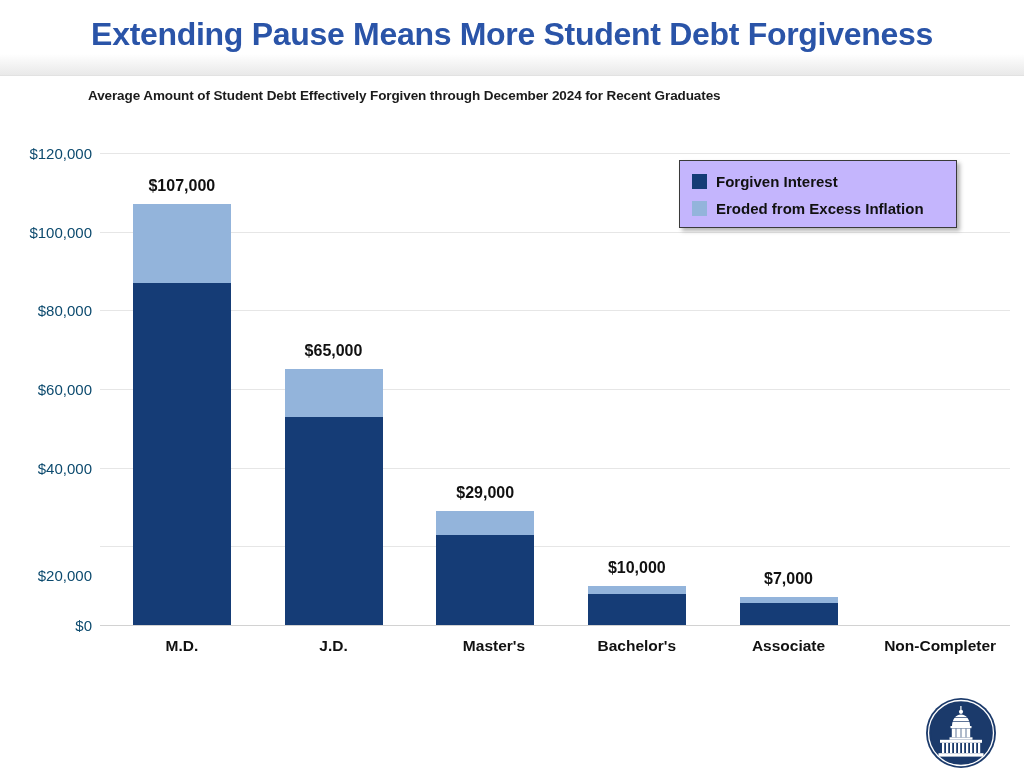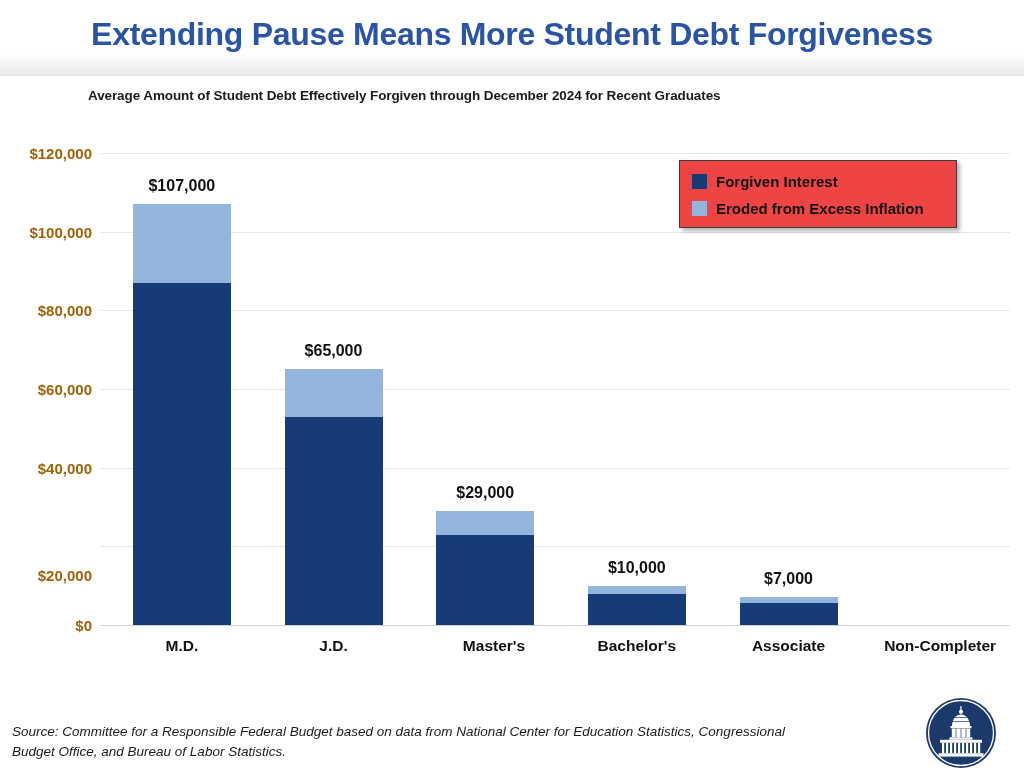--- a/index.html
+++ b/index.html
@@ -66,22 +66,22 @@
   .gridline.axis-zero {
     background: #d2d2d2;
     height: 1px;
   }
   .ytick {
     position: absolute;
     right: 0;
     width: 88px;
     text-align: right;
     font-size: 15px;
-    font-weight: bold;
-    color: #a16207;
+    font-weight: normal;
+    color: #0c4a6e;
     transform: translateY(-50%);
     white-space: nowrap;
   }
   .ytick-wrap {
     position: absolute;
     left: 0; top: 153px;
     width: 92px;
     height: 472px;
   }
 
@@ -132,21 +132,21 @@
     white-space: nowrap;
   }
 
   
   .legend {
     position: absolute;
     left: 679px;
     top: 160px;
     width: 278px;
     height: 68px;
-    background: #ef4444;
+    background: #c4b5fd;
     border: 1px solid #3a3a3a;
     box-shadow: 3px 3px 4px rgba(90,90,90,0.45);
     box-sizing: border-box;
     padding: 7px 0 12px 12px;
   }
   .legend-row {
     display: flex;
     align-items: center;
     height: 27px;
   }
@@ -276,21 +276,20 @@
     <div class="legend-row">
       <span class="legend-swatch dark"></span>
       <span class="legend-text">Forgiven Interest</span>
     </div>
     <div class="legend-row">
       <span class="legend-swatch light"></span>
       <span class="legend-text">Eroded from Excess Inflation</span>
     </div>
   </div>
 
-  <div class="source">Source: Committee for a Responsible Federal Budget based on data from National Center for Education Statistics, Congressional Budget Office, and Bureau of Labor Statistics.</div>
 
 
   <div class="crfb-logo">
     <svg viewBox="0 0 72 72" width="72" height="72" aria-hidden="true">
       <circle cx="36" cy="36" r="35" fill="#1b3a6b"></circle>
       <circle cx="36" cy="36" r="32.5" fill="none" stroke="#ffffff" stroke-width="1.3"></circle>
       <circle cx="36" cy="36" r="30" fill="#1b3a6b"></circle>
       <g fill="#ffffff">
         <rect x="35.3" y="9" width="1.2" height="5"></rect>
         <circle cx="36" cy="14.8" r="2.1"></circle>

